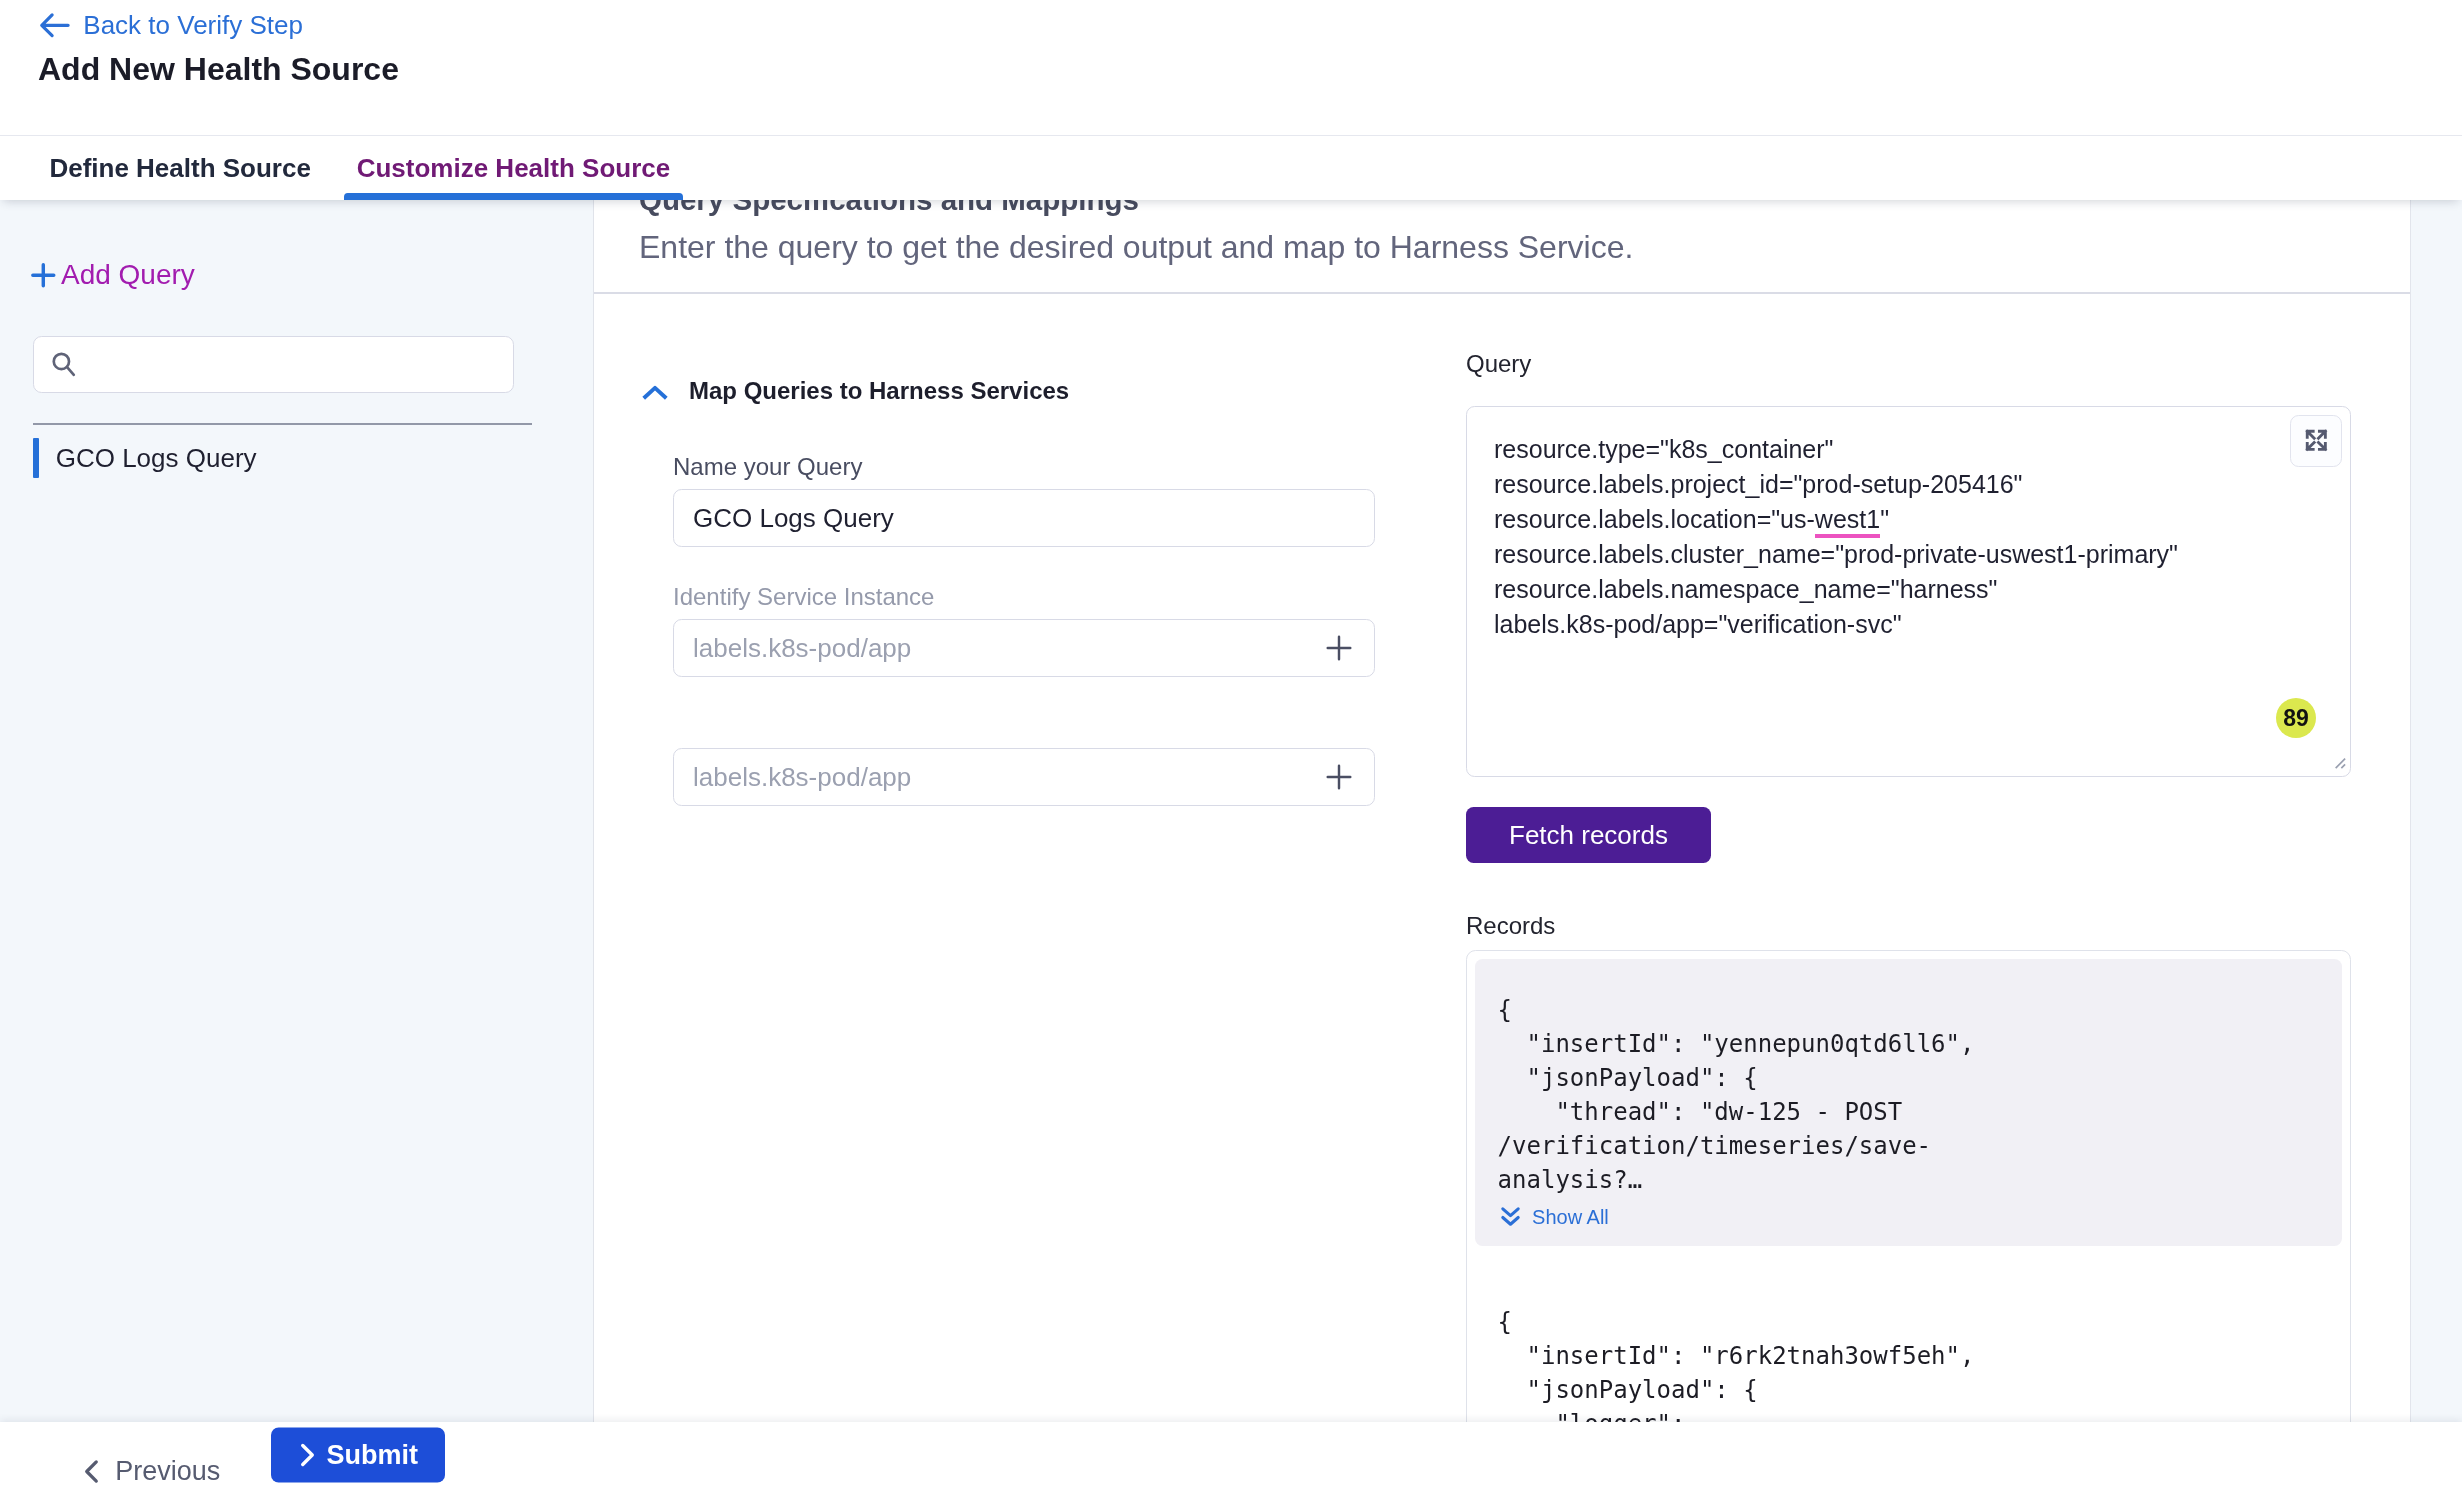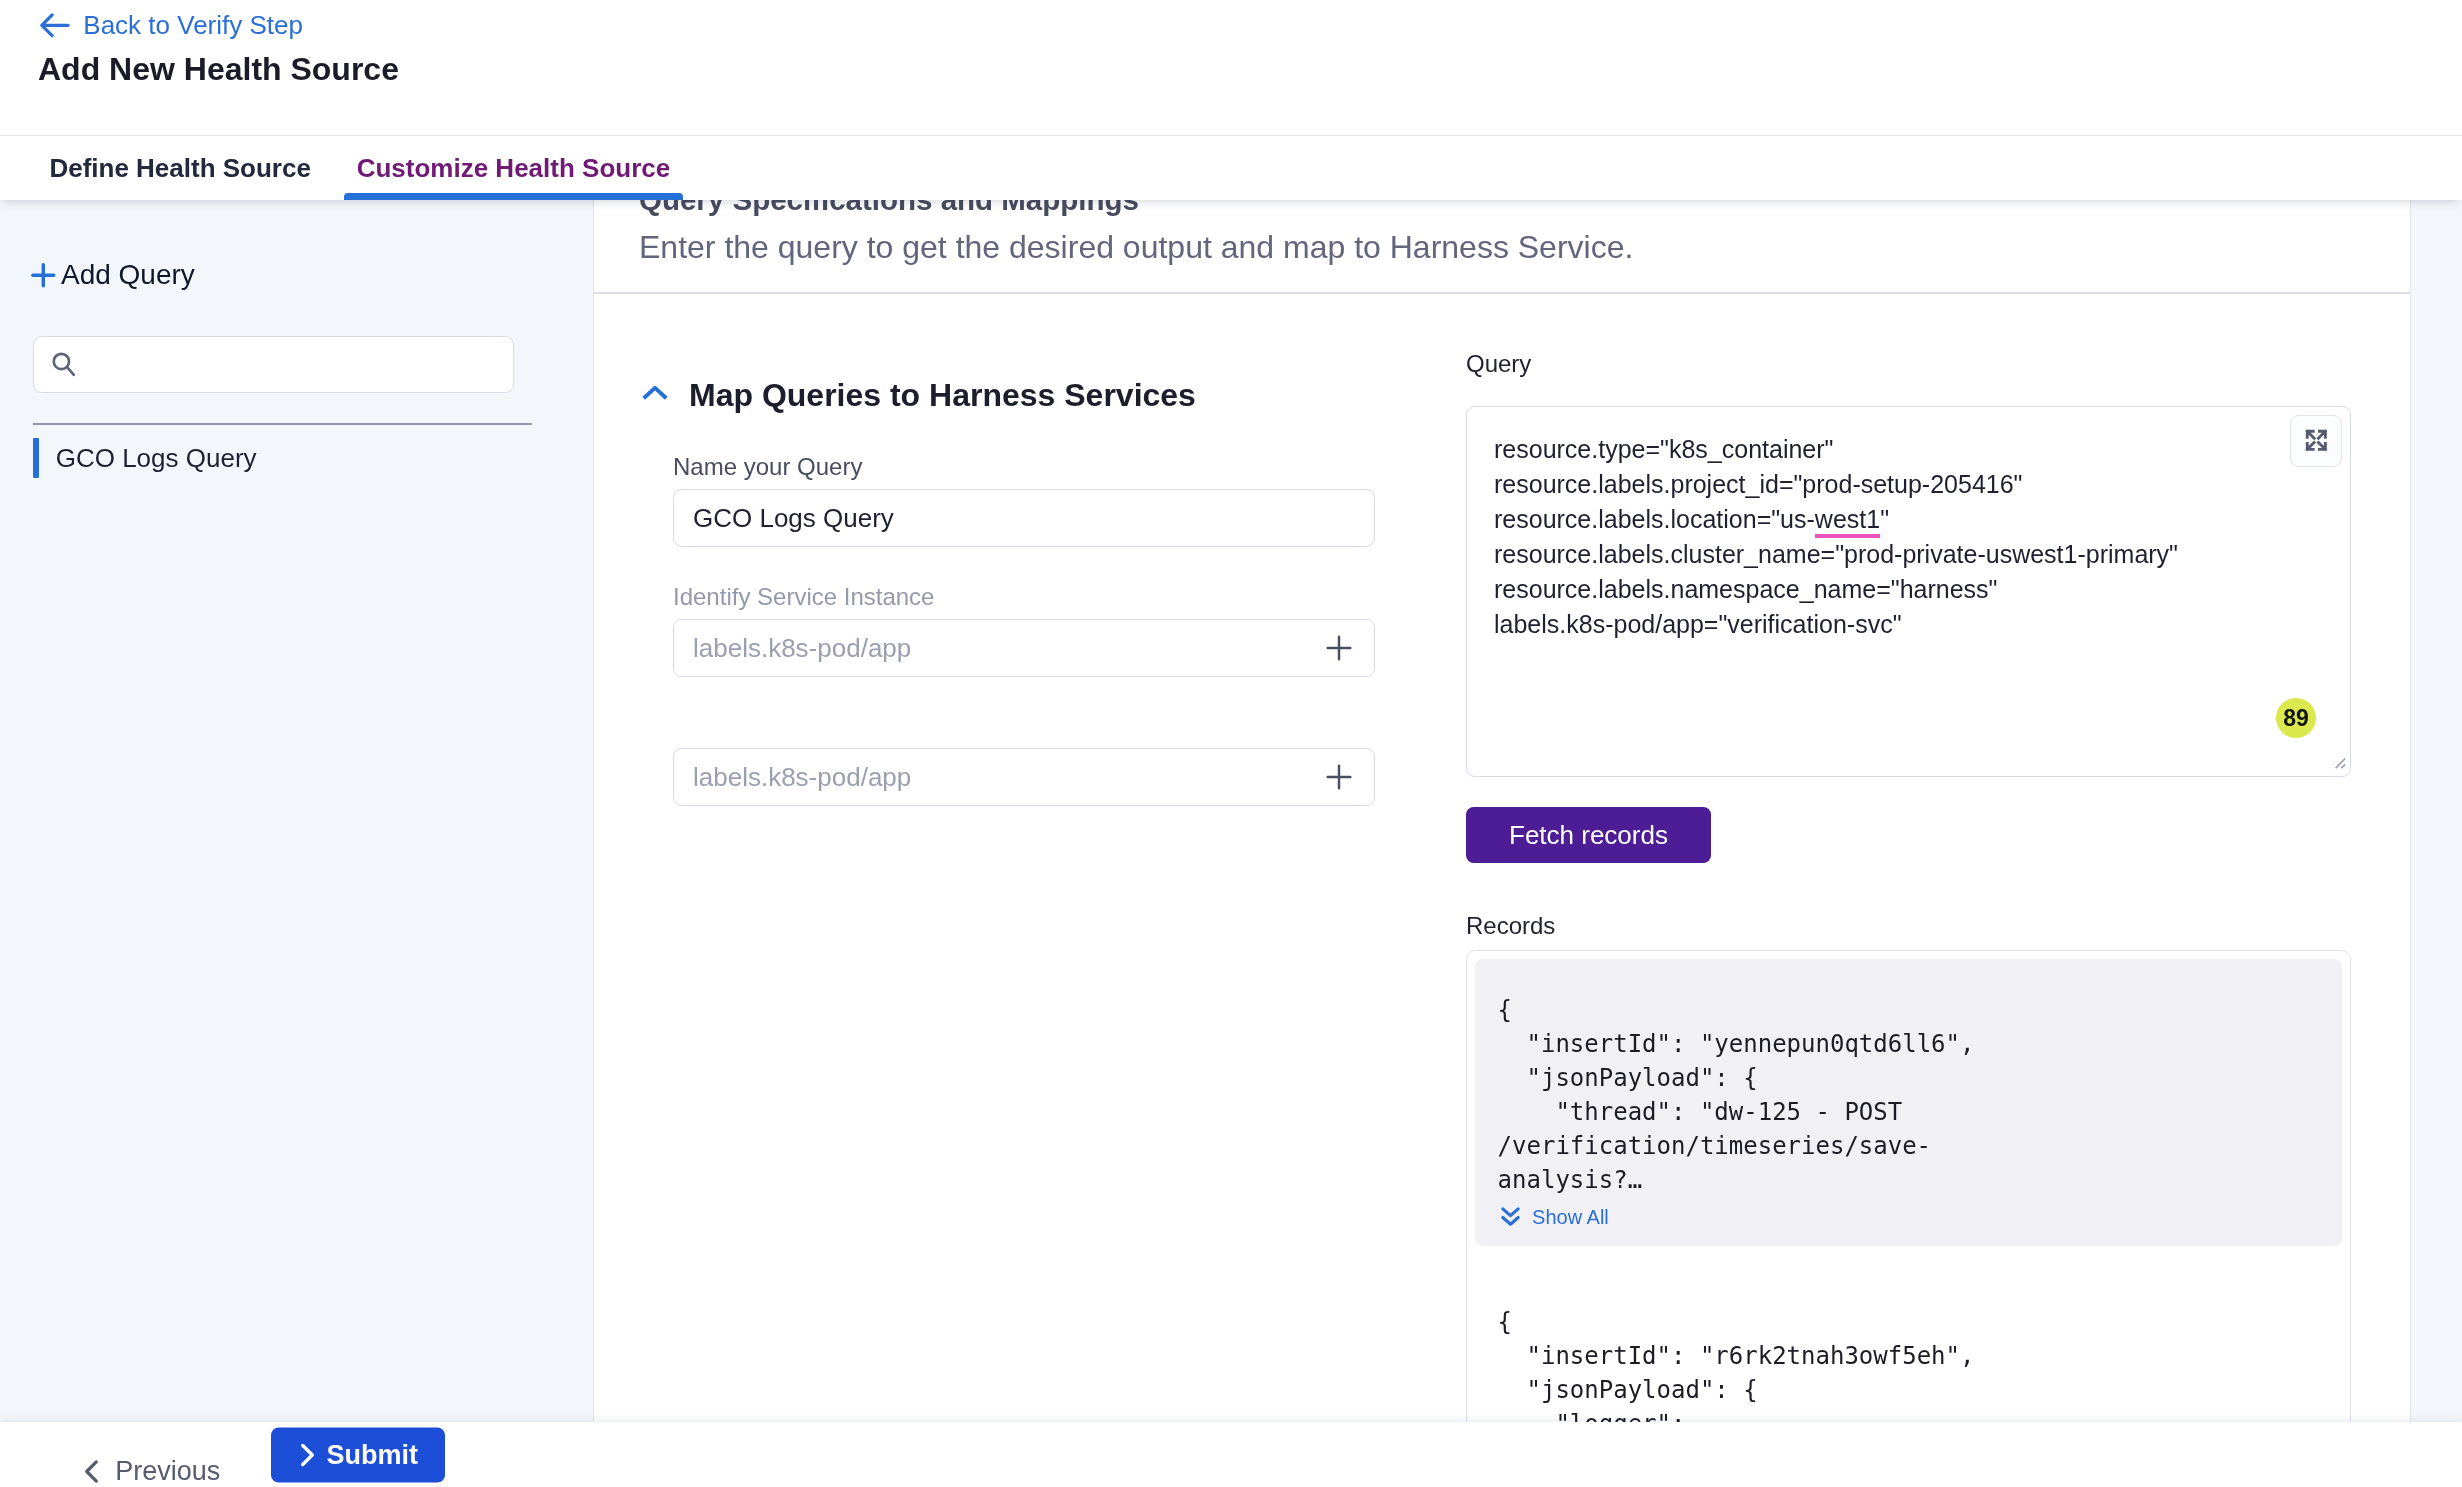--- a/index.html
+++ b/index.html
@@ -22,41 +22,41 @@
   .tab-customize { margin-left:21px; color:#701a75; }
   .tab.active::after { content:""; position:absolute; left:0; right:0; bottom:0; height:6.7px;
                        background:#2570d8; border-radius:3.8px 3.8px 0 0; }
 
   
   .content { position:absolute; top:200px; left:0; width:2462px; height:1287px; display:flex; }
 
   
   .sidebar { position:relative; width:593px; height:100%; background:#f3f7fb; flex:none; }
   .add-query { position:absolute; top:59px; left:28.6px; display:flex; align-items:center; gap:3.8px;
-               color:#0f172a; font-size:28px; cursor:pointer; }
+               color:#a21caf; font-size:28px; cursor:pointer; }
   .search-box { position:absolute; top:136px; left:33px; width:481px; height:57px; background:#fff;
                 border:1.9px solid #d8dae6; border-radius:8.6px; display:flex; align-items:center; padding:0 15.2px; }
   .search-box input { border:none; outline:none; flex:1; font-size:25px; margin-left:11.4px; background:transparent;
                       font-family:"Liberation Sans", sans-serif; color:#1f2030; }
   .sidebar-divider { position:absolute; top:223px; left:33px; width:499px; height:1.9px; background:#9298a8; }
   .query-item { position:absolute; top:238px; left:33px; display:flex; align-items:center; cursor:pointer; }
   .query-item .sel-bar { width:5.7px; height:40px; background:#2570d8; border-radius:1px; }
   .query-item .q-label { margin-left:17px; font-size:26px; color:#1f2030; }
 
   
   .main-panel { position:relative; flex:1; background:#fff; border-left:1.9px solid #e0e3ea; overflow:hidden; }
   .right-strip { width:52px; flex:none; background:#f3f7fb; border-left:1.9px solid #e2e5ec; }
 
   .section-title { position:absolute; top:-17px; left:45px; font-size:29.5px; font-weight:bold; color:#474b5e; }
   .section-subtitle { position:absolute; top:28.6px; left:45px; font-size:32px; color:#62657c; }
   .section-divider { position:absolute; top:92px; left:0; width:100%; height:1.9px; background:#dadce6; }
 
   
   .collapse-chevron { position:absolute; top:181px; left:45px; cursor:pointer; }
-  .map-title { position:absolute; top:177px; left:95px; font-size:32px; font-weight:bold; color:#1d1e2c; }
+  .map-title { position:absolute; top:177px; left:95px; font-size:24px; font-weight:bold; color:#1d1e2c; }
   .fld-label { position:absolute; left:79px; font-size:24px; }
   .lbl-dark { color:#494d61; }
   .lbl-gray { color:#959aab; }
   .fld-input { position:absolute; left:79px; width:702px; height:58px; border:1.9px solid #d8dae6;
                border-radius:8.6px; background:#fff; display:flex; align-items:center; padding:0 19px; }
   .fld-input input { border:none; outline:none; flex:1; font-size:26px; background:transparent;
                      font-family:"Liberation Sans", sans-serif; color:#1f2030; }
   .fld-input input::placeholder { color:#9ba0b0; opacity:1; }
   .plus-ico { flex:none; cursor:pointer; }
 

